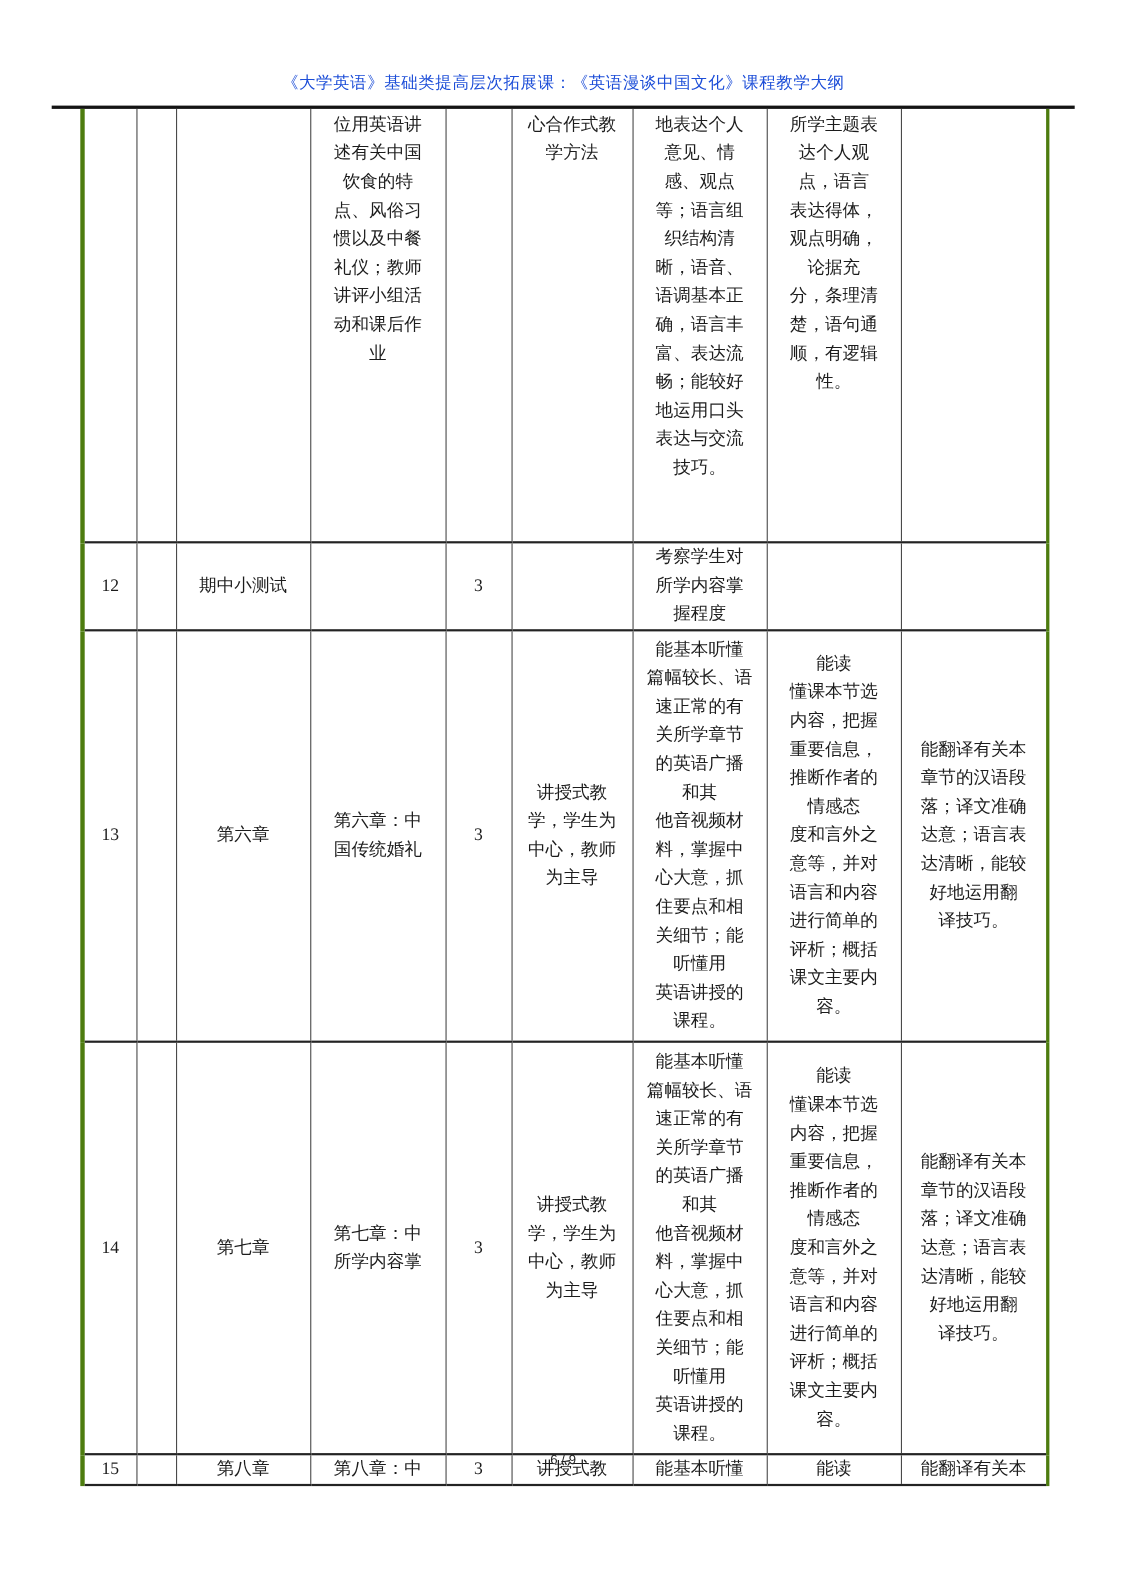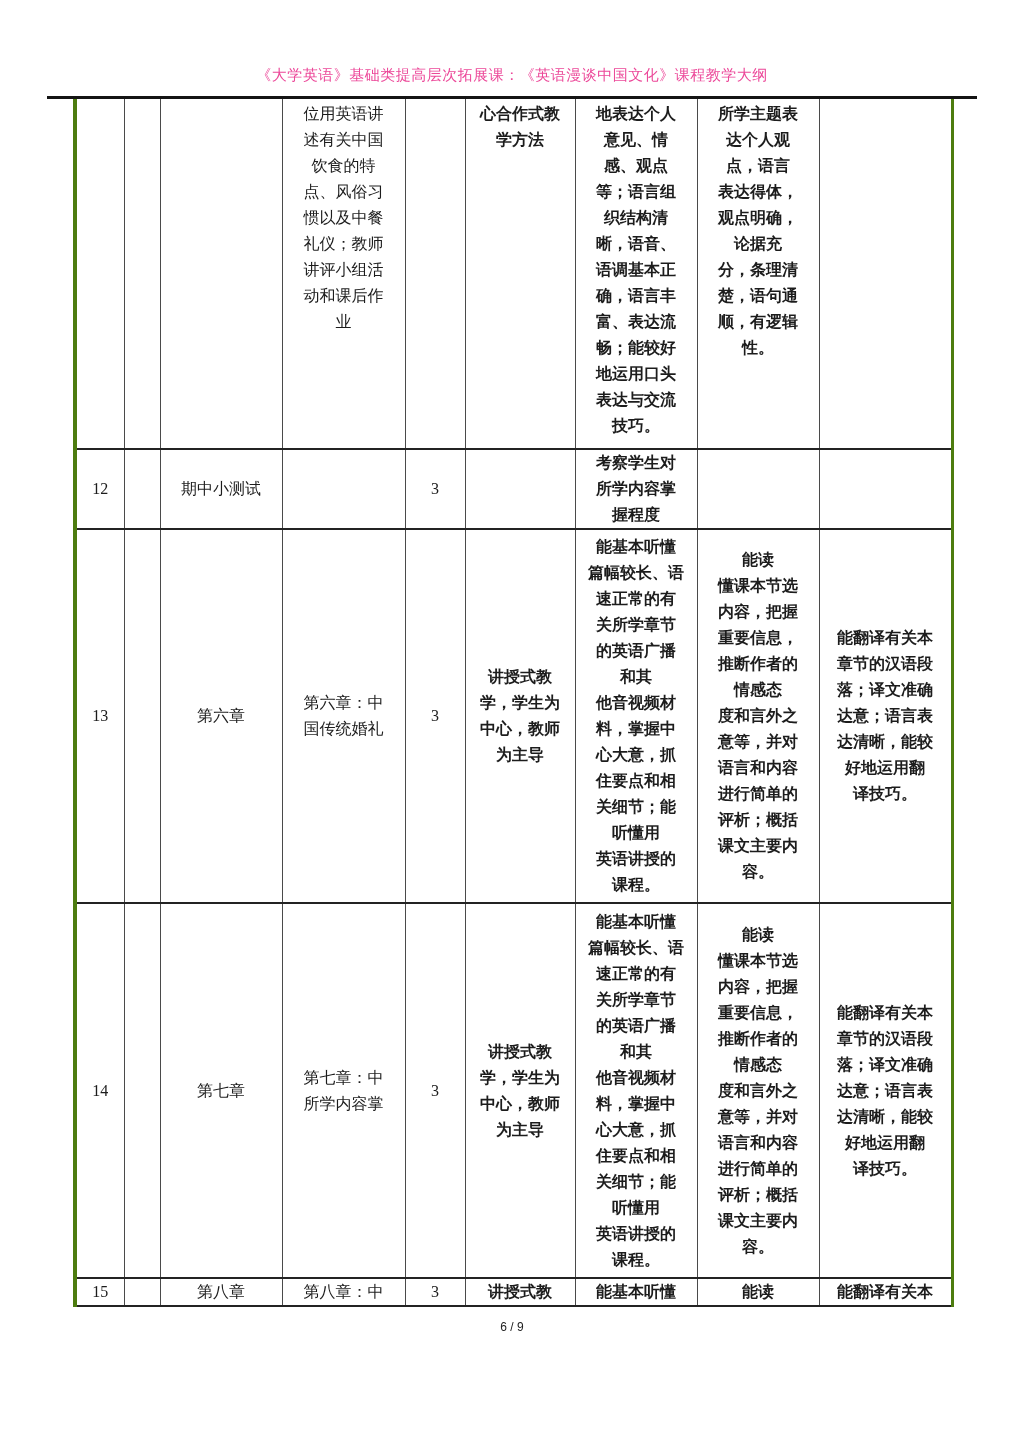--- a/index.html
+++ b/index.html
@@ -10,21 +10,21 @@
     color:#1c1c1c;
     position:relative;
     overflow:hidden;
   }
   .doc-title{
     position:absolute;
     top:66px;left:0;width:1024px;
     text-align:center;
     font-family:Liberation Serif, serif;
     font-size:15px;
-    color:#ec4899;
+    color:#1d4ed8;
     letter-spacing:0.5px;
   }
   .header-rule{
     position:absolute;
     top:96px;left:47px;
     width:930px;height:3px;
     background:#141414;
   }
   table.syllabus{
     position:absolute;
@@ -42,21 +42,21 @@
     text-align:center;
     vertical-align:middle;
     white-space:pre-line;
     overflow:hidden;
     word-break:break-all;
   }
   table.syllabus tr:first-child td{border-top:none;}
   table.syllabus td:first-child{border-left:4px solid #4d7c0f;}
   table.syllabus td:last-child{border-right:3px solid #4d7c0f;}
   .v-top{vertical-align:top !important; padding-top:2px !important;}
-  .b{font-weight:bold;}
+  .b{font-weight:normal;}
   .page-footer{
     position:absolute;
     top:1320px;left:0;width:1024px;
     text-align:center;
     font-family:"Liberation Sans", sans-serif;
     font-size:12px;
     color:#222222;
   }
 </style>
 </head>
@@ -71,21 +71,21 @@
       <col style="width:36px">
       <col style="width:122px">
     <col style="width:123px">
       <col style="width:60px">
       <col style="width:110px">
     <col style="width:122px">
       <col style="width:122px">
       <col style="width:133px">
   </colgroup>
   <tbody>
-    <tr style="height:350px">
+    <tr style="height:394px">
       <td class="v-top"></td>
       <td class="v-top"></td>
       <td class="v-top"></td>
       <td class="v-top">位用英语讲
 述有关中国
 饮食的特
 点、风俗习
 惯以及中餐
 礼仪；教师
 讲评小组活

